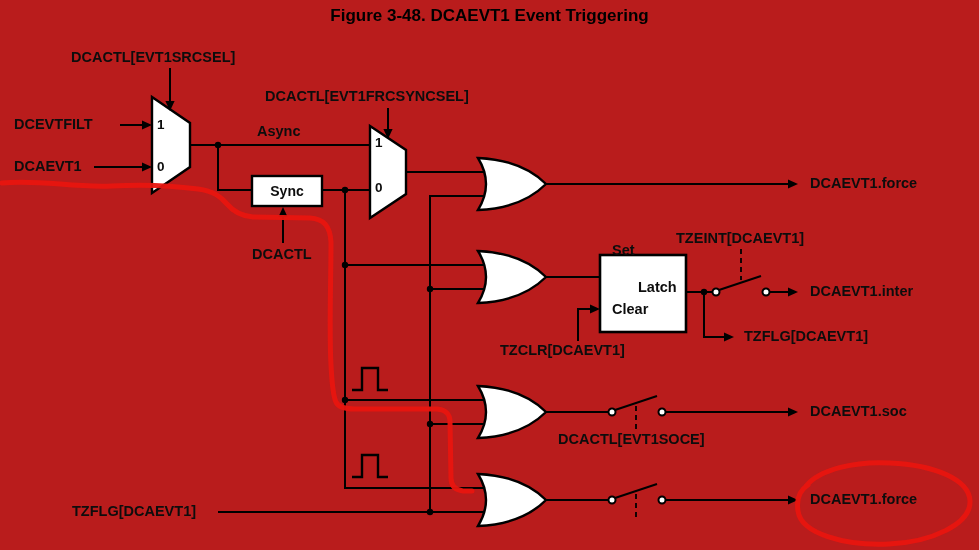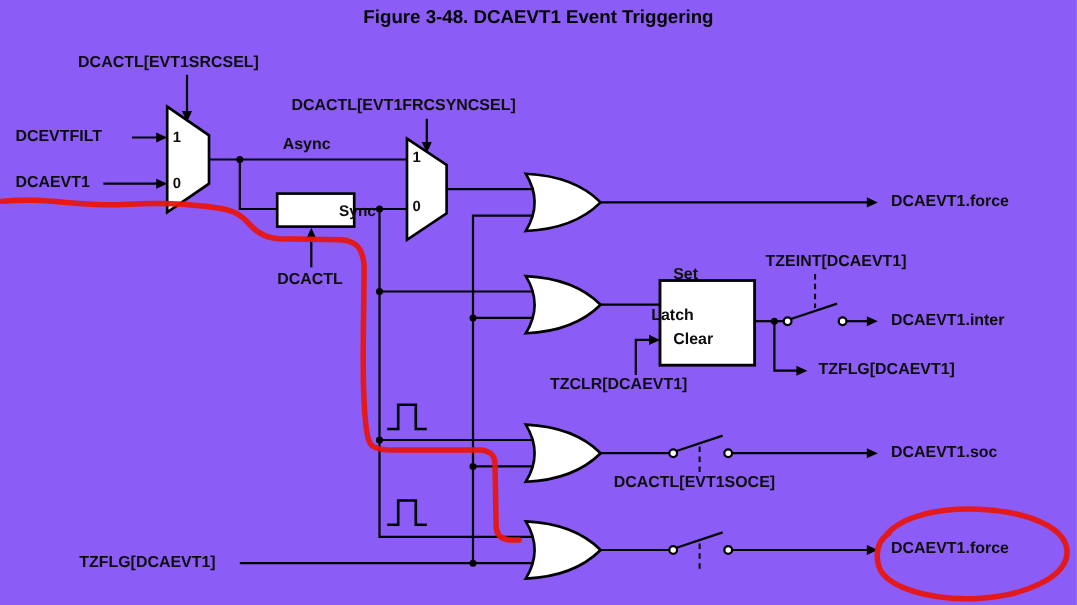--- a/index.html
+++ b/index.html
@@ -1,23 +1,23 @@
 <!DOCTYPE html>
 <html><head>
 <meta charset="utf-8">
 <style>
   html,body{margin:0;padding:0;background:#fff;}
-  .stage{position:relative;width:979px;height:550px;background:#8b5cf6;
+  .stage{position:relative;width:979px;height:550px;background:#b91c1c;
          font-family:"Liberation Sans",sans-serif;overflow:hidden;}
   .title{position:absolute;left:0;top:6px;width:100%;text-align:center;
          font-weight:bold;font-size:17px;color:#000;}
   .lbl{position:absolute;font-weight:bold;font-size:14.5px;color:#0d0d0d;white-space:nowrap;line-height:17px;}
   .digit{position:absolute;font-weight:bold;font-size:13.5px;color:#0d0d0d;line-height:16px;}
   .boxlbl{position:absolute;display:flex;align-items:center;justify-content:center;
-          font-weight:bold;font-size:14px;color:#0d0d0d;padding-left:38px;}
+          font-weight:bold;font-size:14px;color:#0d0d0d;}
   svg{position:absolute;left:0;top:0;}
   #annotation{pointer-events:none;}
 </style>
 </head>
 <body>
 
 <div class="stage">
 
   <svg id="diagram" width="979" height="550" viewBox="0 0 979 550">
 
@@ -127,26 +127,26 @@
   <div class="lbl" style="left:257px;top:123px">Async</div>
   <div class="lbl" style="left:265px;top:88px">DCACTL[EVT1FRCSYNCSEL]</div>
   <div class="digit" style="left:375px;top:135px">1</div>
   <div class="digit" style="left:375px;top:180px">0</div>
 
   <div class="boxlbl" style="left:252px;top:176px;width:70px;height:30px">Sync</div>
   <div class="lbl" style="left:252px;top:246px">DCACTL</div>
 
   <div class="lbl" style="left:810px;top:175px">DCAEVT1.force</div>
 
-  <div class="lbl" style="left:696px;top:230px">TZEINT[DCAEVT1]</div>
+  <div class="lbl" style="left:676px;top:230px">TZEINT[DCAEVT1]</div>
   <div class="lbl" style="left:810px;top:283px">DCAEVT1.inter</div>
   <div class="lbl" style="left:744px;top:328px">TZFLG[DCAEVT1]</div>
 
   <div class="lbl" style="left:612px;top:242px">Set</div>
-  <div class="lbl" style="left:592px;top:279px">Latch</div>
+  <div class="lbl" style="left:638px;top:279px">Latch</div>
   <div class="lbl" style="left:612px;top:301px">Clear</div>
   <div class="lbl" style="left:500px;top:342px">TZCLR[DCAEVT1]</div>
 
   <div class="lbl" style="left:810px;top:403px">DCAEVT1.soc</div>
   <div class="lbl" style="left:558px;top:431px">DCACTL[EVT1SOCE]</div>
 
   <div class="lbl" style="left:810px;top:491px">DCAEVT1.force</div>
 
   <div class="lbl" style="left:72px;top:503px">TZFLG[DCAEVT1]</div>
 

